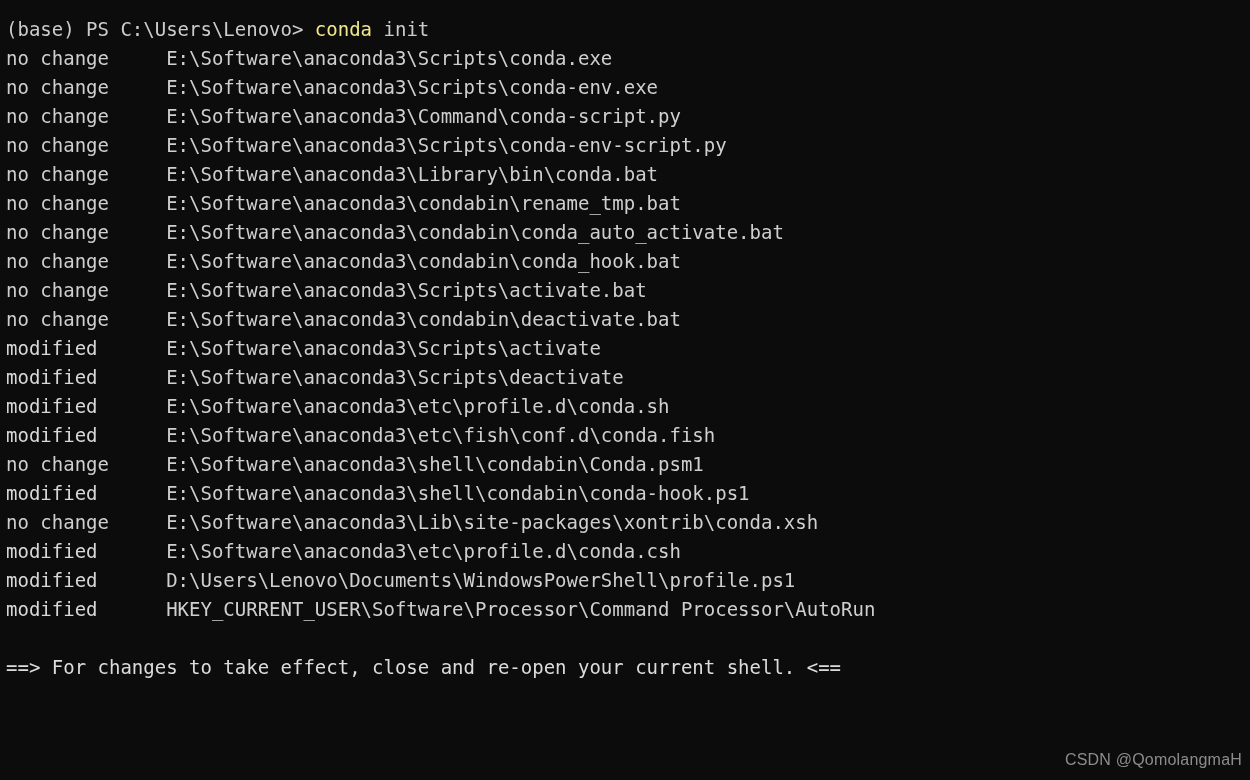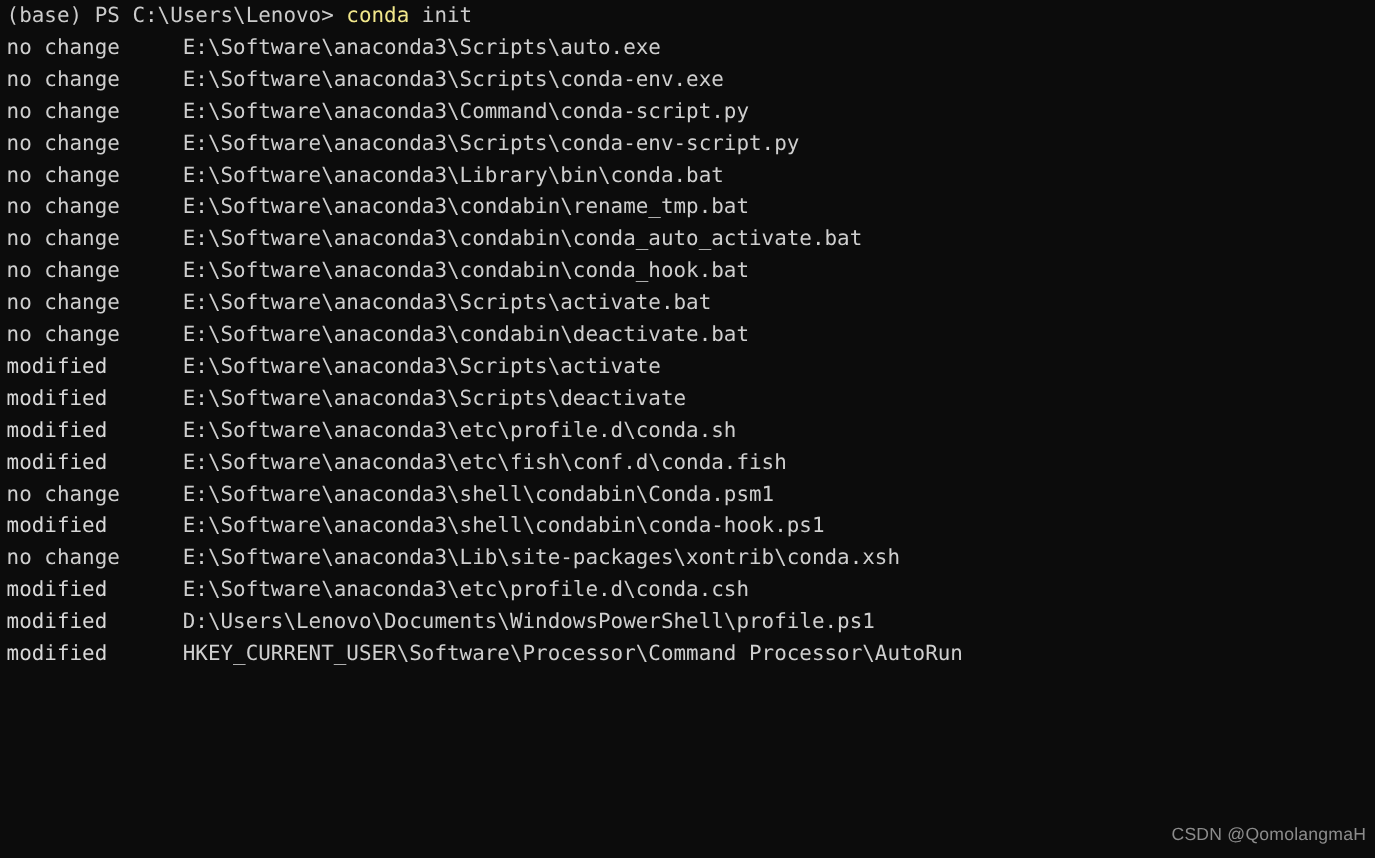--- a/index.html
+++ b/index.html
@@ -12,21 +12,21 @@
     position: relative;
     width: 1250px;
     height: 780px;
     background: #0c0c0c;
     overflow: hidden;
     font-family: "DejaVu Sans Mono", "Liberation Mono", monospace;
     font-size: 19px;
     line-height: 29px;
     color: #cccccc;
     box-sizing: border-box;
-    padding: 0 0 0 6px;
+    padding: 15px 0 0 6px;
     -webkit-font-smoothing: antialiased;
   }
   .line {
     height: 29px;
     white-space: pre;
     letter-spacing: 0px;
   }
   .line.blank { height: 29px; }
   .prompt-text { color: #cccccc; }
   .cmd-highlight { color: #f1e78b; }
@@ -50,21 +50,21 @@
   }
 </style>
 </head>
 <body>
 
 <div id="terminal">
 
   <div class="line"><span class="prompt-text">(base) PS C:\Users\Lenovo&gt; </span><span class="cmd-highlight">conda</span><span class="prompt-text"> init</span></div>
 
   <div id="rows">
-      <div class="line"><span class="status">no change</span><span class="path">E:\Software\anaconda3\Scripts\auto.exe</span></div>
+      <div class="line"><span class="status">no change</span><span class="path">E:\Software\anaconda3\Scripts\conda.exe</span></div>
       <div class="line"><span class="status">no change</span><span class="path">E:\Software\anaconda3\Scripts\conda-env.exe</span></div>
       <div class="line"><span class="status">no change</span><span class="path">E:\Software\anaconda3\Command\conda-script.py</span></div>
       <div class="line"><span class="status">no change</span><span class="path">E:\Software\anaconda3\Scripts\conda-env-script.py</span></div>
       <div class="line"><span class="status">no change</span><span class="path">E:\Software\anaconda3\Library\bin\conda.bat</span></div>
       <div class="line"><span class="status">no change</span><span class="path">E:\Software\anaconda3\condabin\rename_tmp.bat</span></div>
       <div class="line"><span class="status">no change</span><span class="path">E:\Software\anaconda3\condabin\conda_auto_activate.bat</span></div>
       <div class="line"><span class="status">no change</span><span class="path">E:\Software\anaconda3\condabin\conda_hook.bat</span></div>
       <div class="line"><span class="status">no change</span><span class="path">E:\Software\anaconda3\Scripts\activate.bat</span></div>
       <div class="line"><span class="status">no change</span><span class="path">E:\Software\anaconda3\condabin\deactivate.bat</span></div>
       <div class="line"><span class="status modified">modified</span><span class="path">E:\Software\anaconda3\Scripts\activate</span></div>
@@ -74,15 +74,16 @@
       <div class="line"><span class="status">no change</span><span class="path">E:\Software\anaconda3\shell\condabin\Conda.psm1</span></div>
       <div class="line"><span class="status modified">modified</span><span class="path">E:\Software\anaconda3\shell\condabin\conda-hook.ps1</span></div>
       <div class="line"><span class="status">no change</span><span class="path">E:\Software\anaconda3\Lib\site-packages\xontrib\conda.xsh</span></div>
       <div class="line"><span class="status modified">modified</span><span class="path">E:\Software\anaconda3\etc\profile.d\conda.csh</span></div>
       <div class="line"><span class="status modified">modified</span><span class="path">D:\Users\Lenovo\Documents\WindowsPowerShell\profile.ps1</span></div>
       <div class="line"><span class="status modified">modified</span><span class="path">HKEY_CURRENT_USER\Software\Processor\Command Processor\AutoRun</span></div>
     </div>
 
   <div class="line blank"></div>
 
+  <div class="line final-msg">==&gt; For changes to take effect, close and re-open your current shell. &lt;==</div>
 
   <div id="watermark">CSDN @QomolangmaH</div>
 </div>
 
 </body></html>

